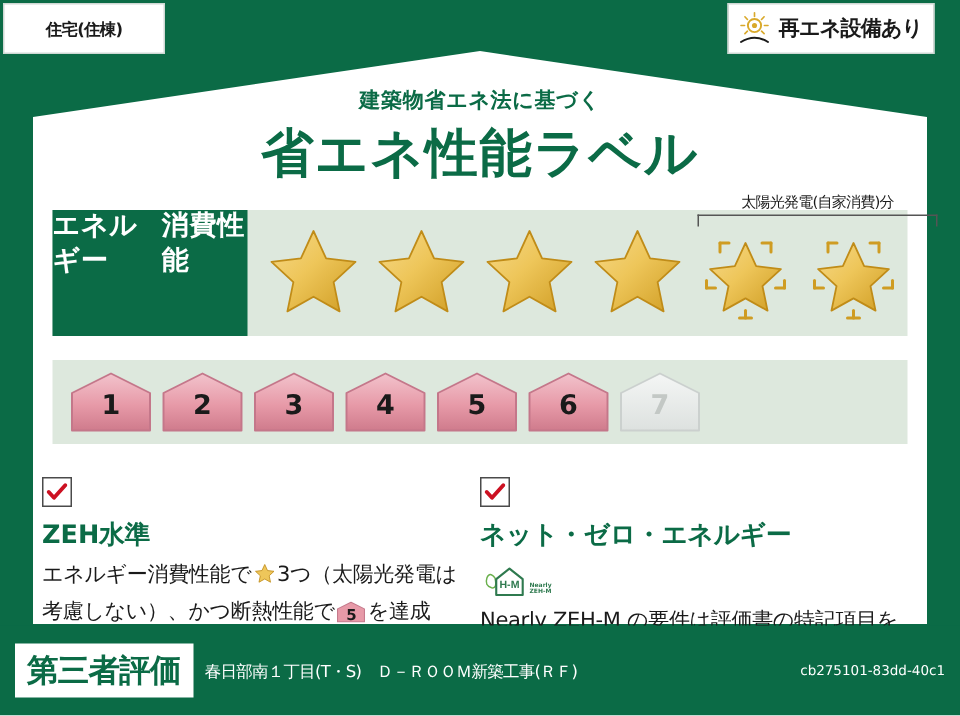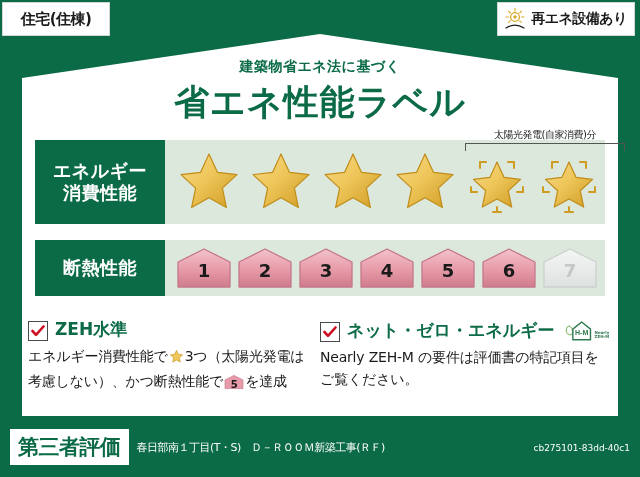--- a/index.html
+++ b/index.html
@@ -48,30 +48,30 @@
     left: 2px; top: 2px;
     width: 106px; height: 32px;
     background: #ffffff;
     border: 1px solid #cfd8d4;
     display: flex;
     align-items: center;
     justify-content: center;
     z-index: 30;
   }
   .corner-tag span {
-    font-size: 15px;
+    font-size: 11px;
     font-weight: bold;
     color: #1a1a1a;
     letter-spacing: -0.5px;
   }
 
   
   .renew-tag {
     position: absolute;
-    right: 5px; top: 2px;
+    right: 17px; top: 2px;
     height: 32px;
     background: #ffffff;
     border: 1px solid #cfd8d4;
     display: flex;
     align-items: center;
     gap: 4px;
     padding: 0 7px 0 5px;
     z-index: 30;
   }
   .renew-tag .sun-icon { width: 24px; height: 24px; display:block; }
@@ -116,22 +116,20 @@
     z-index: 20;
   }
   .row-energy { top: 140px; height: 84px; }
   .row-insul  { top: 240px; height: 56px; }
 
   .row-label {
     width: 130px;
     background: #0b6b46;
     color: #ffffff;
     display: flex;
-    flex-direction: column;
-    align-items: center;
     justify-content: center;
     font-weight: bold;
     flex: none;
   }
   .row-label .l1, .row-label .l2 {
     font-size: 18px;
     letter-spacing: 0.5px;
     line-height: 1.25;
   }
   .row-insul .row-label .l1 { font-size: 18px; }
@@ -201,23 +199,24 @@
     position: absolute;
     top: 318px;
     left: 28px;
     width: 584px;
     display: flex;
     z-index: 20;
   }
   .crit-col { width: 292px; padding-right: 6px; box-sizing: border-box; }
   .crit-head {
     display: flex;
-    align-items: flex-end;
+    align-items: flex-start;
     gap: 7px;
     margin-bottom: 5px;
+    flex-direction: column;
   }
   .checkbox {
     width: 18px; height: 18px;
     border: 1px solid #4a4a4a;
     background: #ffffff;
     display: flex; align-items: center; justify-content: center;
     flex: none;
   }
   .checkbox svg { display:block; }
   .crit-title {
@@ -413,23 +412,20 @@
                 <path d="M30 64 l8 0"></path>
             </g>
             <polygon points="34,14 41.1,29.4 57.6,31.4 45.3,42.7 48.7,59.1 34,50.9 19.3,59.1 22.7,42.7 10.4,31.4 26.9,29.4" fill="url(#sg1)" stroke="#c08c18" stroke-width="1.2" stroke-linejoin="round"></polygon>
           </svg>
         </div>
       </div>
     </div>
   </div>
 
   <div class="row row-insul">
-    <div class="row-label">
-      <div class="l1">断熱性能</div>
-    </div>
     <div class="row-content">
       <div class="grades">
         <div class="grade">
           <svg viewBox="0 0 58 44" aria-hidden="true">
             <defs>
               <linearGradient id="pg" x1="0" y1="0" x2="0" y2="1">
                 <stop offset="0%" stop-color="#f2c3cc"></stop>
                   <stop offset="55%" stop-color="#e79aa8"></stop>
                 <stop offset="100%" stop-color="#cf7b8c"></stop>
               </linearGradient>

